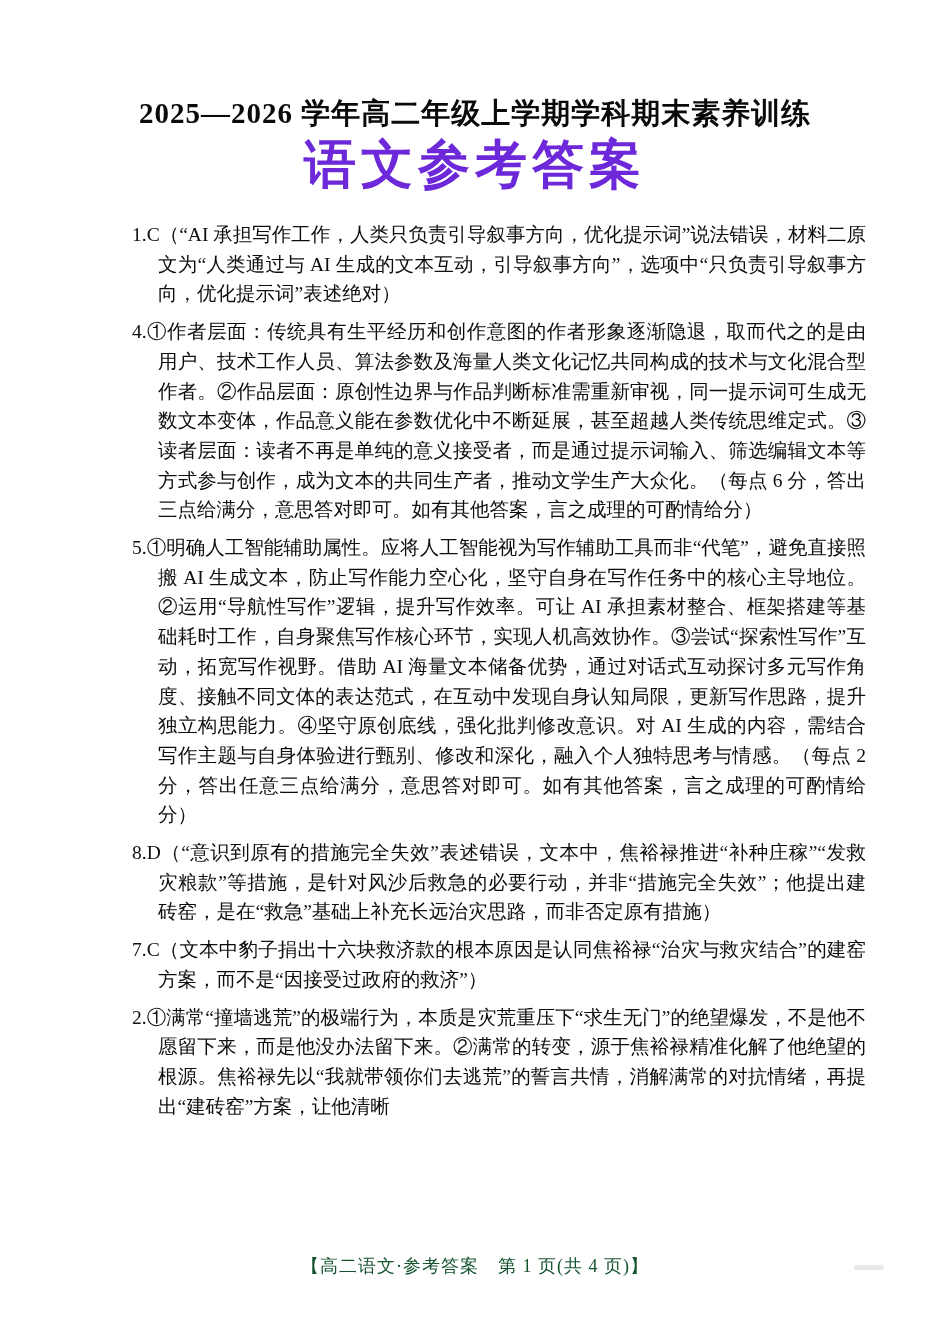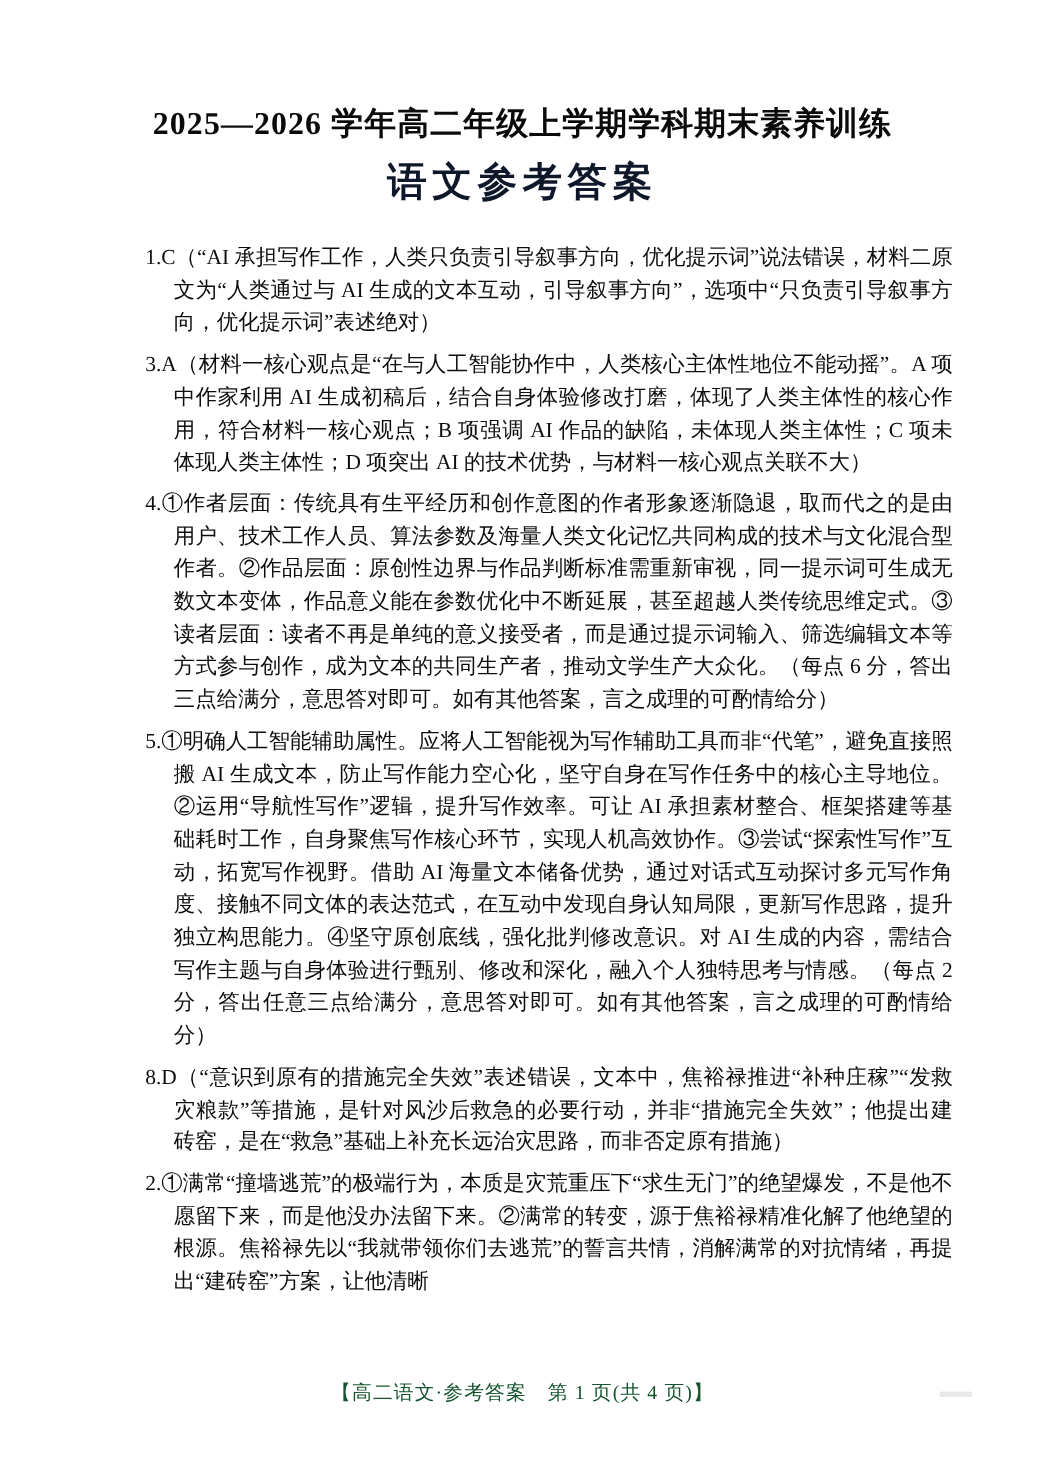--- a/index.html
+++ b/index.html
@@ -22,25 +22,25 @@
   }
   .exam-session {
     font-size: 29px;
     font-weight: bold;
     line-height: 38px;
     letter-spacing: 1px;
     color: #0a0a0a;
   }
   .doc-title {
     margin-top: 8px;
-    font-size: 36px;
+    font-size: 52px;
     font-weight: bold;
     line-height: 50px;
     letter-spacing: 5px;
-    color: #0f172a;
+    color: #6d28d9;
   }
   .answers {
     margin: 30px 84px 0 88px;
   }
   .answer-item {
     font-size: 19.5px;
     line-height: 29.7px;
     text-align: justify;
     text-justify: inter-ideograph;
     padding-left: 26px;
@@ -74,24 +74,24 @@
 
 <div class="page">
 
   <div class="header">
     <div class="exam-session">2025—2026 学年高二年级上学期学科期末素养训练</div>
     <div class="doc-title">语文参考答案</div>
   </div>
 
   <div class="answers">
     <div class="answer-item">1.C（“AI 承担写作工作，人类只负责引导叙事方向，优化提示词”说法错误，材料二原文为“人类通过与 AI 生成的文本互动，引导叙事方向”，选项中“只负责引导叙事方向，优化提示词”表述绝对）</div>
-    <div class="answer-item">3.A（材料一核心观点是“在与人工智能协作中，人类核心主体性地位不能动摇”。A 项中作家利用 AI 生成初稿后，结合自身体验修改打磨，体现了人类主体性的核心作用，符合材料一核心观点；B 项强调 AI 作品的缺陷，未体现人类主体性；C 项未体现人类主体性；D 项突出 AI 的技术优势，与材料一核心观点关联不大）</div>
     <div class="answer-item">4.①作者层面：传统具有生平经历和创作意图的作者形象逐渐隐退，取而代之的是由用户、技术工作人员、算法参数及海量人类文化记忆共同构成的技术与文化混合型作者。②作品层面：原创性边界与作品判断标准需重新审视，同一提示词可生成无数文本变体，作品意义能在参数优化中不断延展，甚至超越人类传统思维定式。③读者层面：读者不再是单纯的意义接受者，而是通过提示词输入、筛选编辑文本等方式参与创作，成为文本的共同生产者，推动文学生产大众化。（每点 6 分，答出三点给满分，意思答对即可。如有其他答案，言之成理的可酌情给分）</div>
     <div class="answer-item">5.①明确人工智能辅助属性。应将人工智能视为写作辅助工具而非“代笔”，避免直接照搬 AI 生成文本，防止写作能力空心化，坚守自身在写作任务中的核心主导地位。②运用“导航性写作”逻辑，提升写作效率。可让 AI 承担素材整合、框架搭建等基础耗时工作，自身聚焦写作核心环节，实现人机高效协作。③尝试“探索性写作”互动，拓宽写作视野。借助 AI 海量文本储备优势，通过对话式互动探讨多元写作角度、接触不同文体的表达范式，在互动中发现自身认知局限，更新写作思路，提升独立构思能力。④坚守原创底线，强化批判修改意识。对 AI 生成的内容，需结合写作主题与自身体验进行甄别、修改和深化，融入个人独特思考与情感。（每点 2 分，答出任意三点给满分，意思答对即可。如有其他答案，言之成理的可酌情给分）</div>
     <div class="answer-item">8.D（“意识到原有的措施完全失效”表述错误，文本中，焦裕禄推进“补种庄稼”“发救灾粮款”等措施，是针对风沙后救急的必要行动，并非“措施完全失效”；他提出建砖窑，是在“救急”基础上补充长远治灾思路，而非否定原有措施）</div>
+    <div class="answer-item">7.C（文本中豹子捐出十六块救济款的根本原因是认同焦裕禄“治灾与救灾结合”的建窑方案，而不是“因接受过政府的救济”）</div>
     <div class="answer-item">2.①满常“撞墙逃荒”的极端行为，本质是灾荒重压下“求生无门”的绝望爆发，不是他不愿留下来，而是他没办法留下来。②满常的转变，源于焦裕禄精准化解了他绝望的根源。焦裕禄先以“我就带领你们去逃荒”的誓言共情，消解满常的对抗情绪，再提出“建砖窑”方案，让他清晰</div>
   </div>
 
   <div class="footer">【高二语文·参考答案　第 1 页(共 4 页)】</div>
 
   <div class="scan-artifact"></div>
 
 </div>
 
 </body></html>

